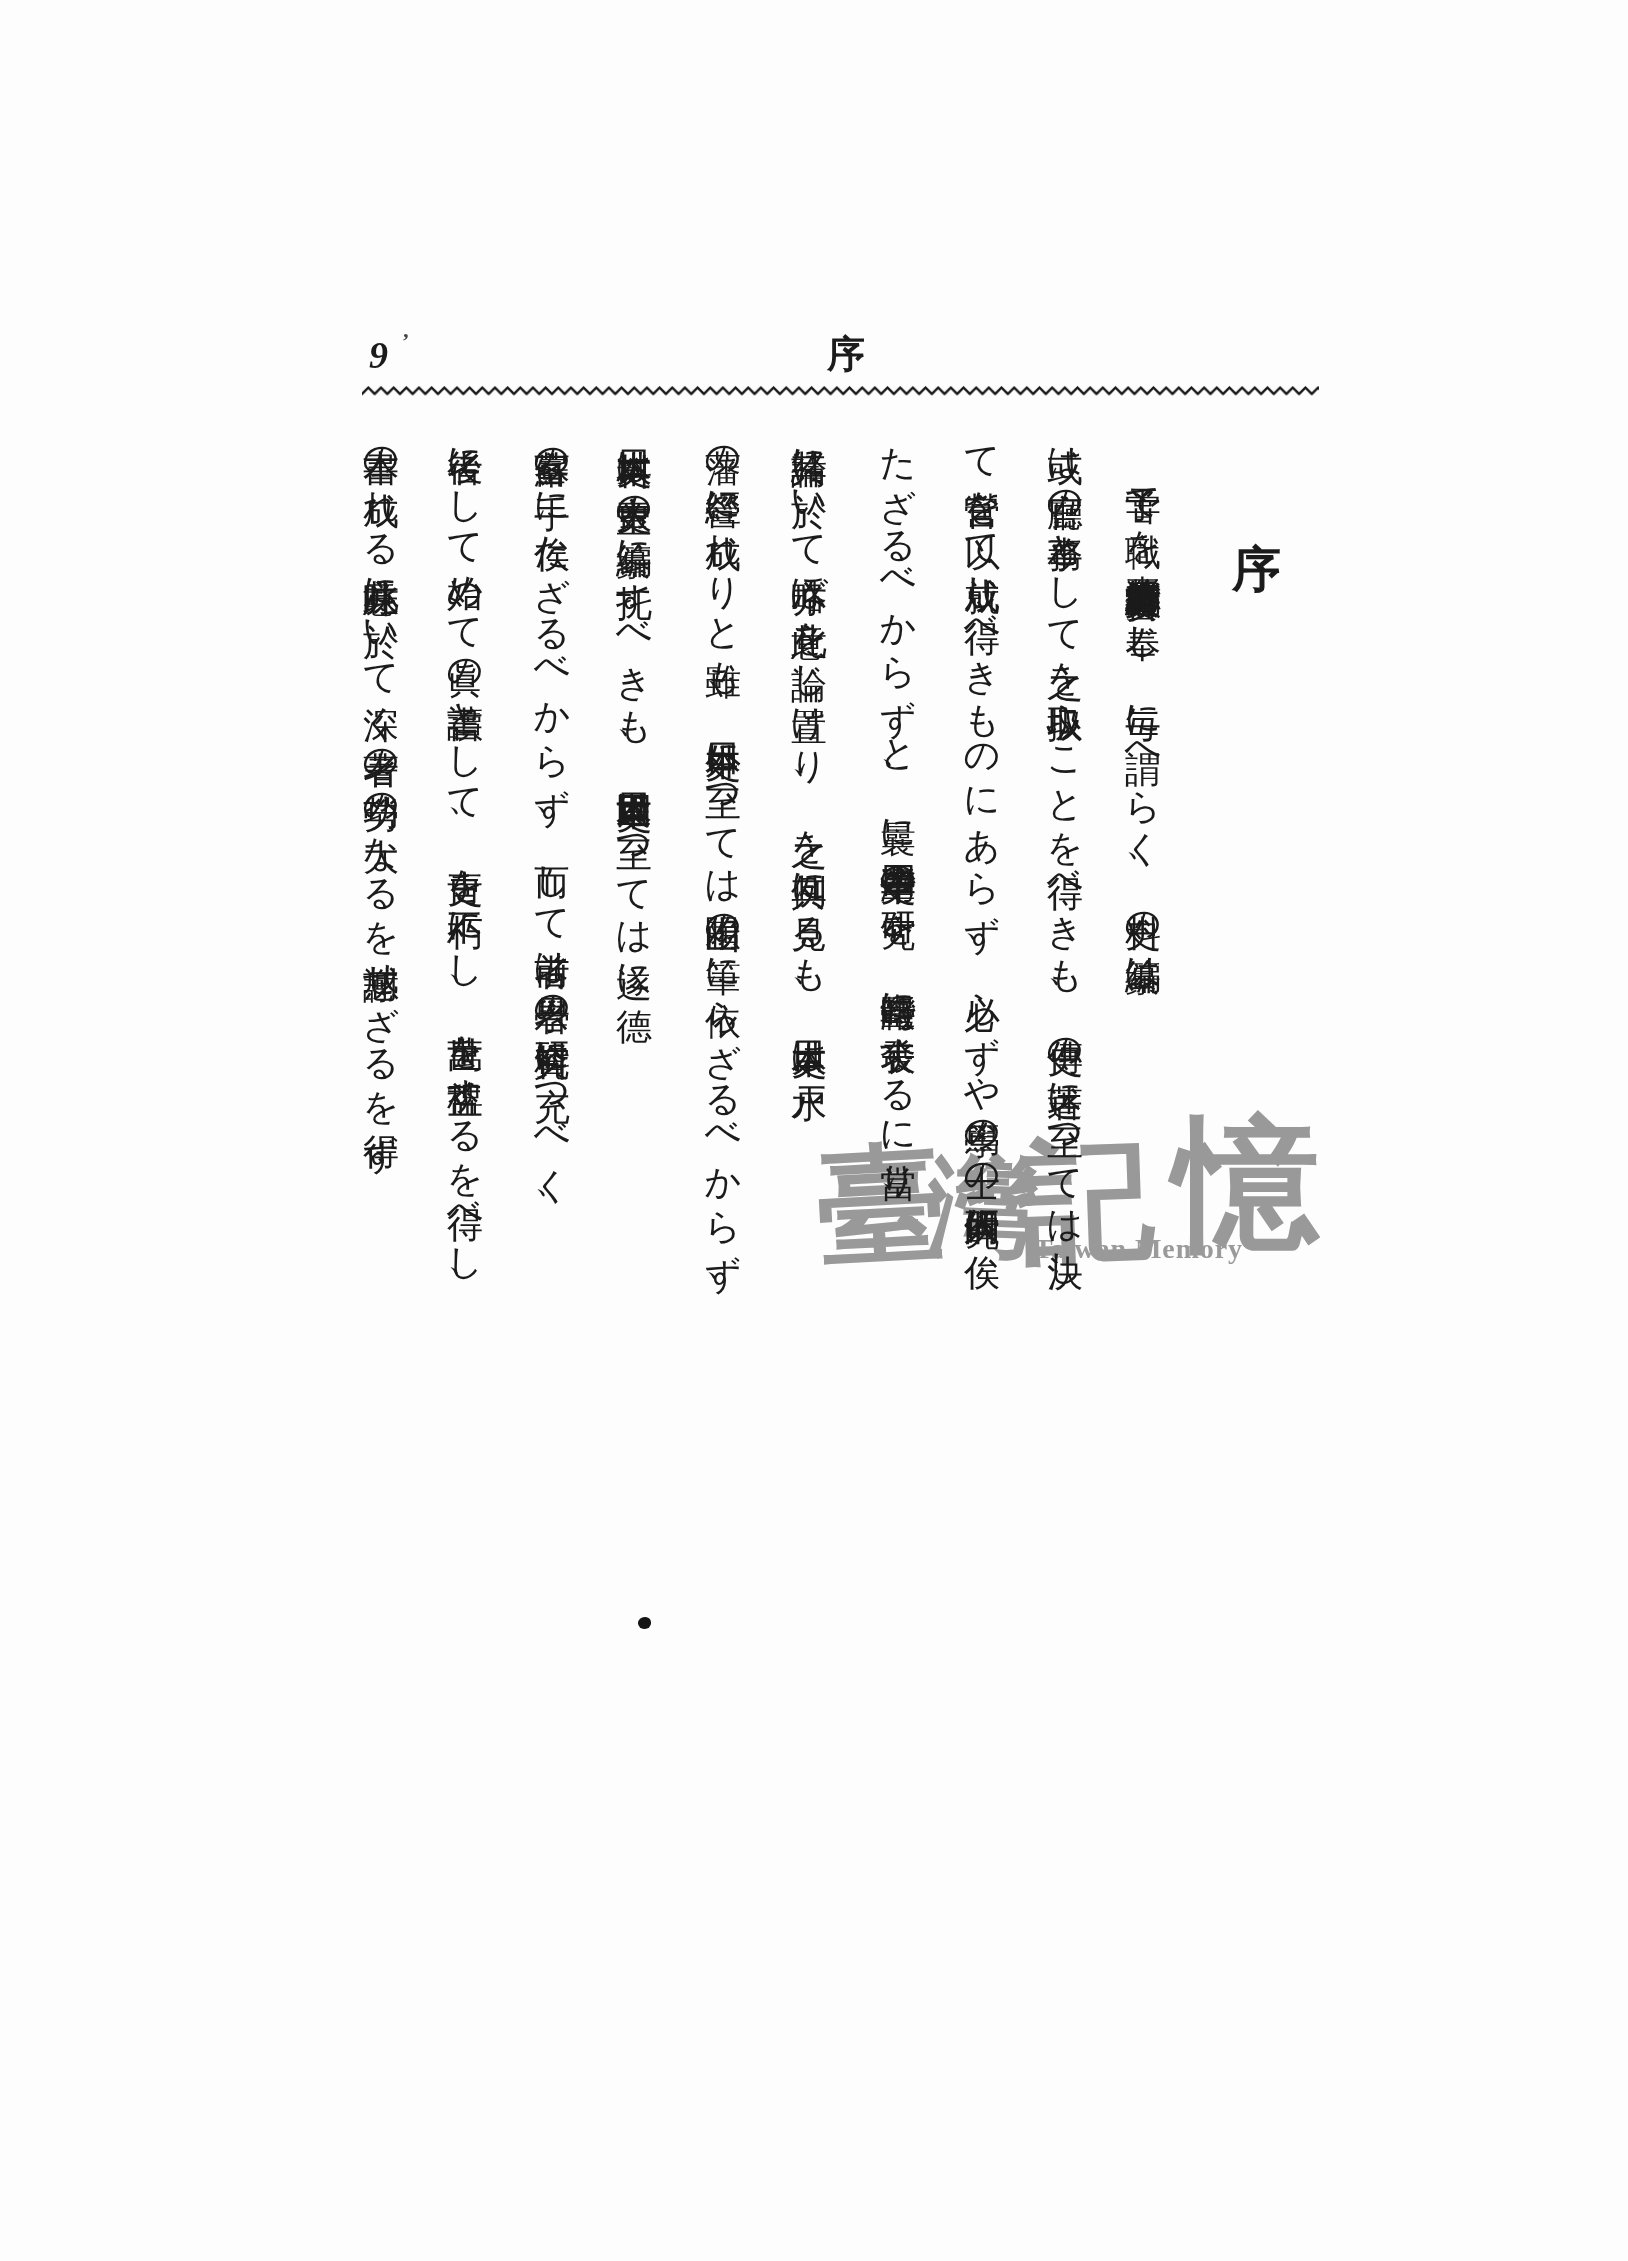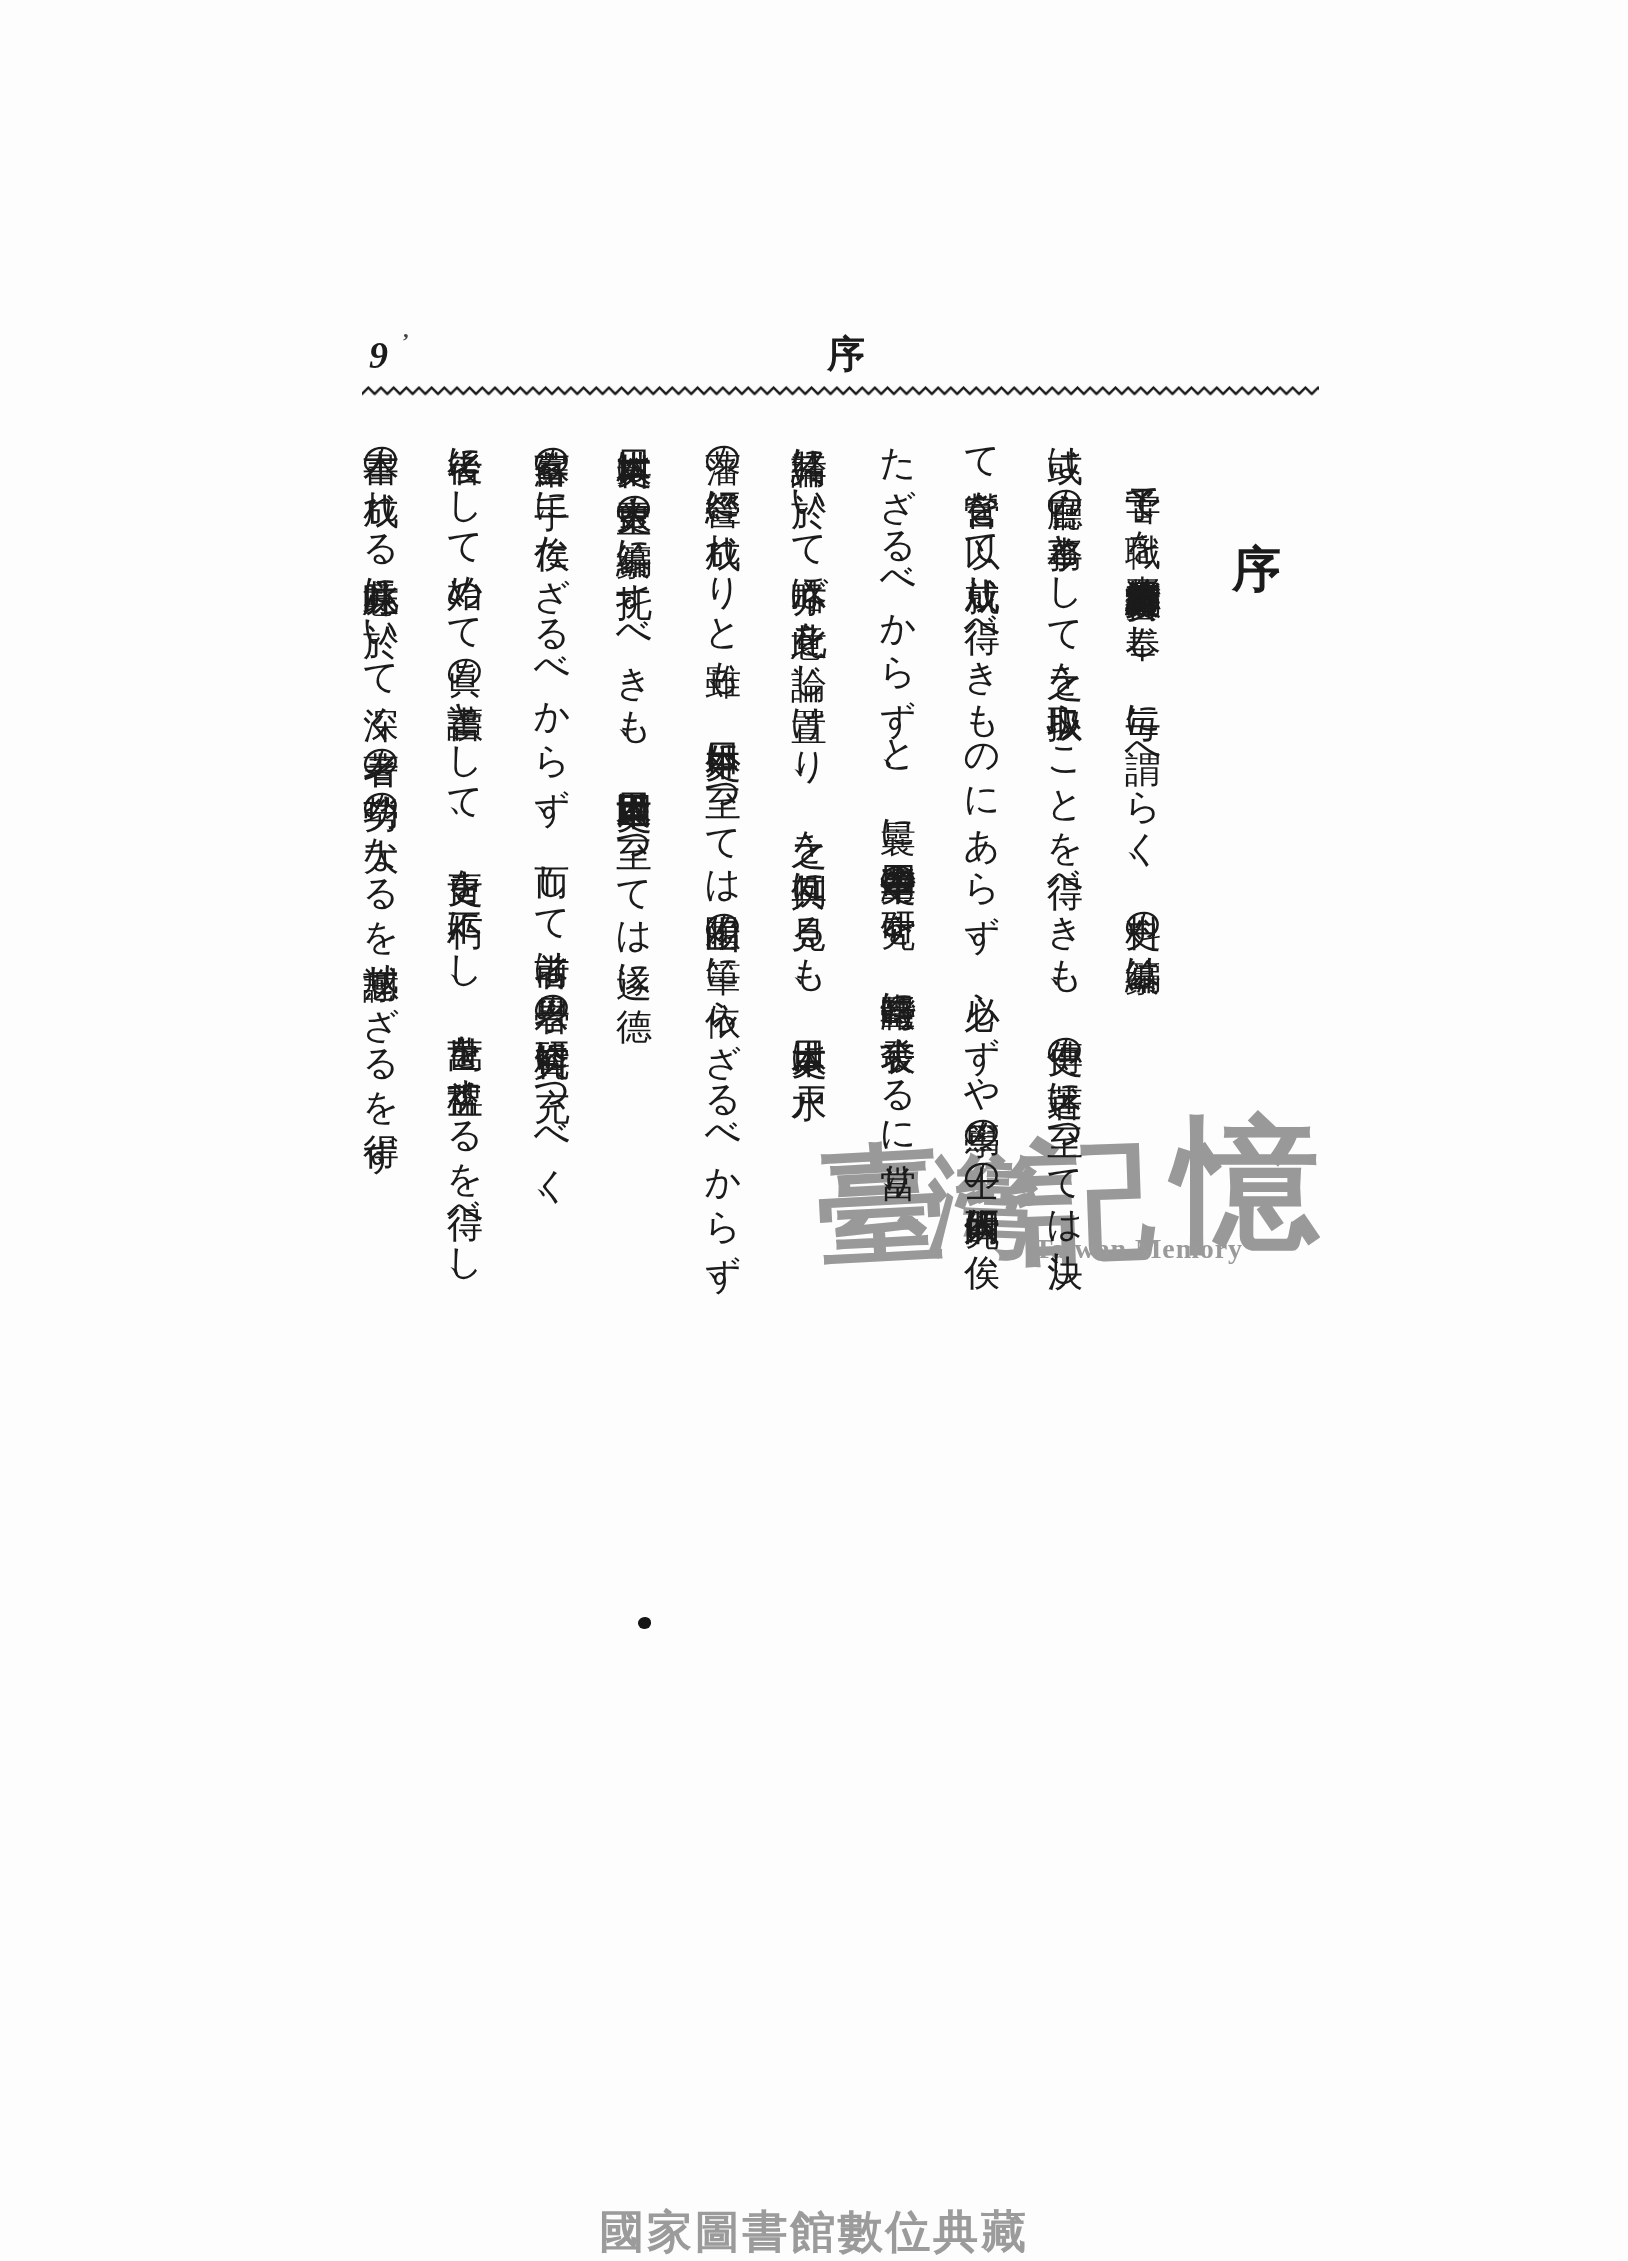--- a/index.html
+++ b/index.html
@@ -130,16 +130,15 @@
   <div class="tcol" style="left:872px">たざるべからずと、曩に臺灣四千年史の研究を、臺灣時報に發表するに當り、</div>
   <div class="tcol" style="left:783px">其緒論に於いて亦略ぼ此意を論じ置けり、之を其例に見るも、大日本史は水戸</div>
   <div class="tcol" style="left:697px">藩の經營に成れりと雖も、日本外史に至つては賴山陽の筆に依らざるべからず、</div>
   <div class="tcol" style="left:608px">大日本史料は帝大史室の編纂に托すべきも、近世日本國民史に至つては遂に德</div>
   <div class="tcol" style="left:526px">富蘇峯の手に俟たざるべからず、而して前者は只學者の研究資料に充つべく、</div>
   <div class="tcol" style="left:439px">後者にして始めて眞の讀書として、靑史を不朽にし、萬世を稗益するを得べし、</div>
   <div class="tcol" style="left:355px">本書の成れる亦此意味に於いて深く著者の功勞の大なるを感謝せざるを得ず、</div>
 
   <div class="ink-spot"></div>
 
-  <div class="footer-label">國家圖書館數位典藏</div>
 
 </div>
 
 
 </body></html>

